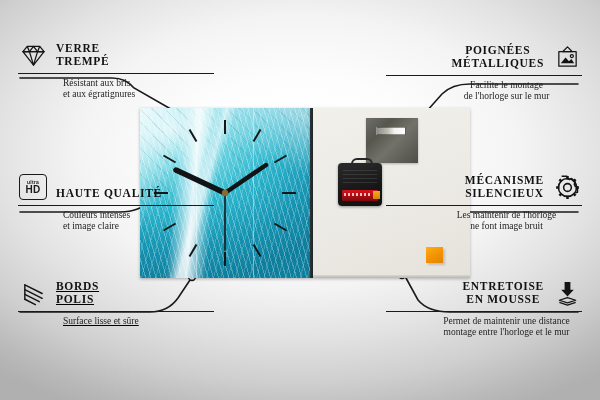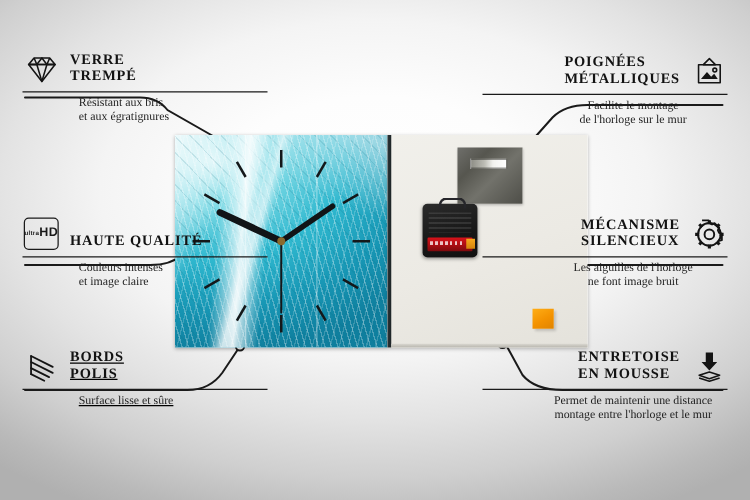--- a/index.html
+++ b/index.html
@@ -219,21 +219,21 @@
   }
   .feature .title {
     font-family: "Liberation Serif", serif;
     font-weight: bold;
     font-size: 11.5px;
     line-height: 13.5px;
     letter-spacing: 0.7px;
     color: #121212;
     text-transform: uppercase;
   }
-  .feature.right .title { text-align: left; }
+  .feature.right .title { text-align: center; }
   .feature .rule {
     height: 1px;
     background: #1a1a1a;
     margin: 3px 0 4px 0;
   }
   .feature .desc {
     font-family: "Liberation Serif", serif;
     font-size: 9.5px;
     line-height: 11px;
     color: #1e1e1e;
@@ -247,21 +247,21 @@
   #f-bords      { left: 18px;  top: 278px; text-decoration: underline; }
   #f-poignees   { left: 386px; top: 42px;  }
   #f-mecanisme  { left: 386px; top: 172px; }
   #f-entretoise { left: 386px; top: 278px; }
 
   .hd-badge {
     width: 26px; height: 24px;
     border: 1.5px solid #1a1a1a;
     border-radius: 4px;
     display: flex;
-    flex-direction: row;
+    flex-direction: column;
     align-items: center;
     justify-content: center;
     line-height: 1;
   }
   .hd-badge .u {
     font-family: "Liberation Sans", sans-serif;
     font-size: 5px;
     font-weight: bold;
     letter-spacing: 0.2px;
   }
@@ -422,21 +422,21 @@
           <circle cx="14" cy="14" r="4"></circle>
           <g stroke-width="2.6" stroke-linecap="butt">
             <path d="M14,2.2 v3.4 M14,22.4 v3.4 M2.2,14 h3.4 M22.4,14 h3.4
                      M5.6,5.6 l2.4,2.4 M20,20 l2.4,2.4 M22.4,5.6 l-2.4,2.4 M8,20 l-2.4,2.4"></path>
           </g>
         </svg>
       </span>
       <span class="title"><span>MÉCANISME</span><br><span>SILENCIEUX</span></span>
     </div>
     <div class="rule"></div>
-    <div class="desc"><span>Les aiguilles de l'horloge</span><br><span>ne font image bruit</span></div>
+    <div class="desc"><span>Les maintenir de l'horloge</span><br><span>ne font image bruit</span></div>
   </div>
 
   <div class="feature right" id="f-entretoise">
     <div class="head">
       <span class="icon">
         <svg viewBox="0 0 28 28" width="27" height="27" fill="none" stroke="#141414" stroke-width="1.3" stroke-linejoin="round">
           <path d="M11,2 h6 v8 h3.5 L14,17 L7.5,10 H11 Z" fill="#141414" stroke="none"></path>
           <path d="M14,18.2 L22.5,21 L14,23.8 L5.5,21 Z"></path>
           <path d="M5.5,23.2 L14,26 L22.5,23.2"></path>
         </svg>

